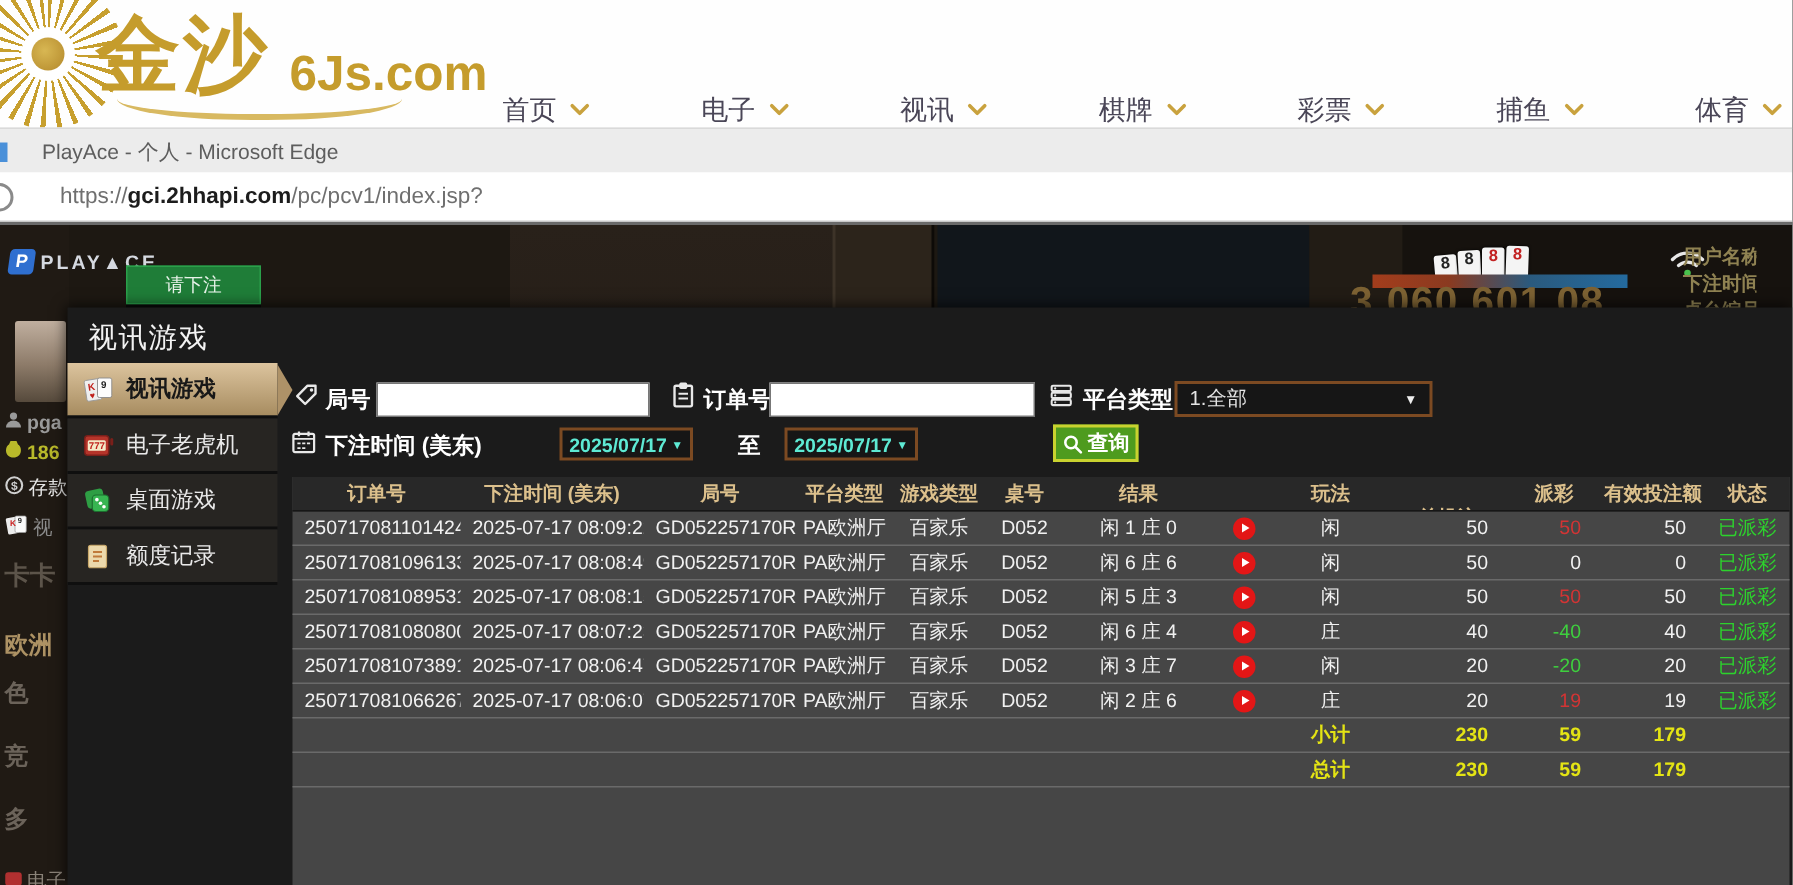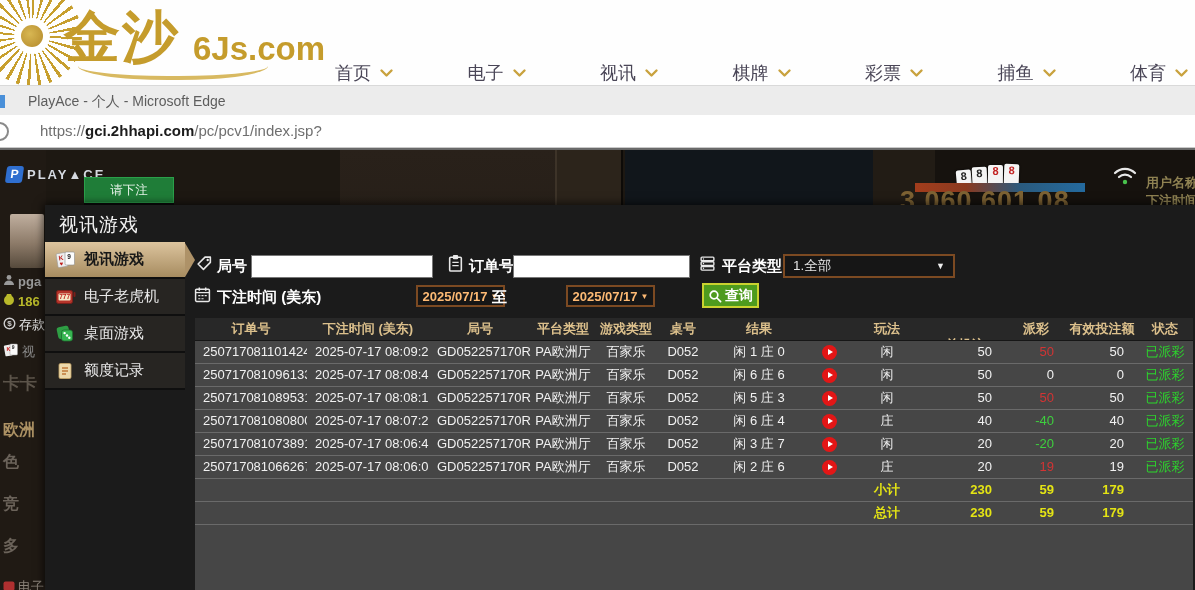--- a/index.html
+++ b/index.html
@@ -49,21 +49,21 @@
   .bet-count { height:24px; background:#0a0a0a; color:#c28049; font-size:22px; font-weight:bold;
                display:flex; align-items:flex-start; justify-content:center; line-height:26px; }
   .cards-row { position:absolute; left:956px; top:14px; display:flex; gap:1px; }
   .bg-card { width:15px; height:21px; background:#f4f4f4; border-radius:2px; font-size:11px; font-weight:bold;
              display:flex; justify-content:center; color:#222; box-shadow:0 0 2px #000; }
   .bg-card.red { color:#c22222; }
   .grad-bar { position:absolute; left:915px; top:33px; width:170px; height:9px;
               background:linear-gradient(90deg,#a33d1c,#8a3a20 30%,#2a5a7e 62%,#246a9e); }
   .jackpot { position:absolute; left:900px; top:36px; font-size:27px; font-weight:bold; color:#7d6233; letter-spacing:1px; }
   .wifi-wrap { position:absolute; left:1112px; top:14px; }
-  .info-labels { position:absolute; left:1146px; top:12px; width:49px; overflow:hidden;margin-top:12px; }
+  .info-labels { position:absolute; left:1122px; top:12px; width:49px; overflow:hidden; }
   .info-label { height:18px; color:#8f8252; font-size:13px; font-weight:bold; white-space:nowrap; }
   .left-strip { position:absolute; left:0; top:0; width:46px; height:100%; overflow:hidden; background:#201a14; }
   .avatar { position:absolute; left:10px; top:64px; width:34px; height:54px; border-radius:2px;
             background:linear-gradient(180deg,#c0af9f,#8c7a68 55%,#564a3c); }
   .strip-item { position:absolute; left:3px; display:flex; align-items:center; gap:3px; white-space:nowrap; }
   
   .modal { position:absolute; left:45px; top:205px; width:1150px; height:385px; background:#1b1b1b;
            box-shadow:-2px -2px 8px rgba(0,0,0,.6); }
   .modal-title { position:absolute; left:14px; top:7px; font-size:19px; color:#f2f2f2; letter-spacing:1px; }
   .sidebar { position:absolute; left:0; top:37px; width:140px; }
@@ -74,22 +74,22 @@
   .side-item.selected::after { content:''; position:absolute; right:-10px; top:50%; transform:translateY(-50%);
                border-left:10px solid #ae9268; border-top:17px solid transparent; border-bottom:17px solid transparent; }
   .side-icon { width:22px; display:flex; justify-content:center; }
   
   .flt { position:absolute; }
   .flt-label { color:#fff; font-size:15px; font-weight:bold; }
   .flt-input { background:#fff; border:1px solid #777; height:23px; font-size:13px; padding:0 5px; }
   .flt-select { background:#161616; border:2px solid #7c4a22; color:#e4e4e4; font-size:13.5px;
                 display:flex; align-items:center; padding:0 8px; cursor:pointer; }
   .flt-select .caret { margin-left:auto; font-size:9px; color:#eee; }
-  .date-box { background:#161616; border:2px solid #7c4a22; color:#fdba74; font-size:13px; font-weight:bold;
-              display:flex; align-items:center; justify-content:center; gap:3px; cursor:pointer;margin-left:43px; }
+  .date-box { background:#161616; border:2px solid #7c4a22; color:#5eead4; font-size:13px; font-weight:bold;
+              display:flex; align-items:center; justify-content:center; gap:3px; cursor:pointer; }
   .date-box .caret { font-size:8px; }
   .btn-search { background:#4e9b1e; border:2px solid #c9d22f; color:#fff; font-size:14px; font-weight:bold;
                 display:flex; align-items:center; justify-content:center; gap:3px; cursor:pointer; }
   
   .bet-table { position:absolute; left:150px; top:113px; width:998px; bottom:0; background:#464646; }
   .thead { height:23px; background:#282828; display:flex; color:#dcc08c; font-weight:bold; font-size:13px;
            border-bottom:1px solid #161616; }
   .trow { height:23px; display:flex; font-size:13px; color:#f1f1f1; border-bottom:1px solid #6a6a6a; }
   .cell { flex:none; line-height:22px; overflow:hidden; white-space:nowrap; }
   .al { text-align:right; padding-left:8px; } .ac { text-align:center; } .ar { text-align:right; padding-right:13px; }

